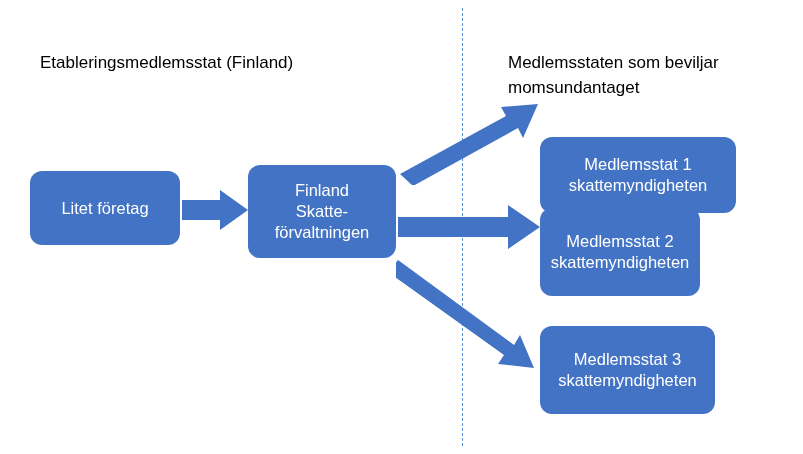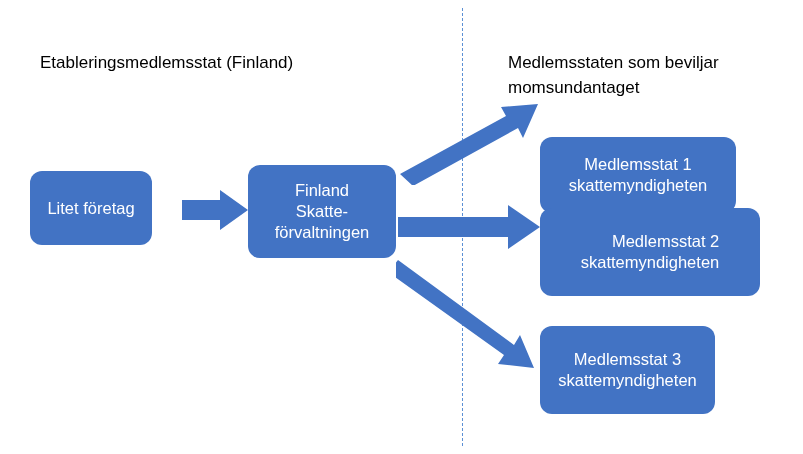--- a/index.html
+++ b/index.html
@@ -43,24 +43,24 @@
     font-size: 16.5px;
     line-height: 21px;
     display: flex;
     align-items: center;
     justify-content: center;
     text-align: center;
     white-space: pre-line;
     box-sizing: border-box;
     padding: 2px 6px;
   }
-  #node-small    { left: 30px;  top: 171px; width: 122px; height: 74px; }
+  #node-small    { left: 30px;  top: 171px; width: 150px; height: 74px; }
   #node-finland  { left: 248px; top: 165px; width: 148px; height: 93px; }
   #node-ms1      { left: 540px; top: 89px;  width: 196px; height: 76px; margin-top: 48px; }
-  #node-ms2      { left: 540px; top: 208px; width: 220px; height: 88px; text-align: right; }
+  #node-ms2      { left: 540px; top: 208px; width: 160px; height: 88px; }
   #node-ms3      { left: 540px; top: 326px; width: 175px; height: 88px; }
 
   .arrow { position: absolute; }
 </style>
 </head>
 <body>
 
 <div id="canvas">
 
   <div class="hdr" id="hdr-left">Etableringsmedlemsstat (Finland)</div>

